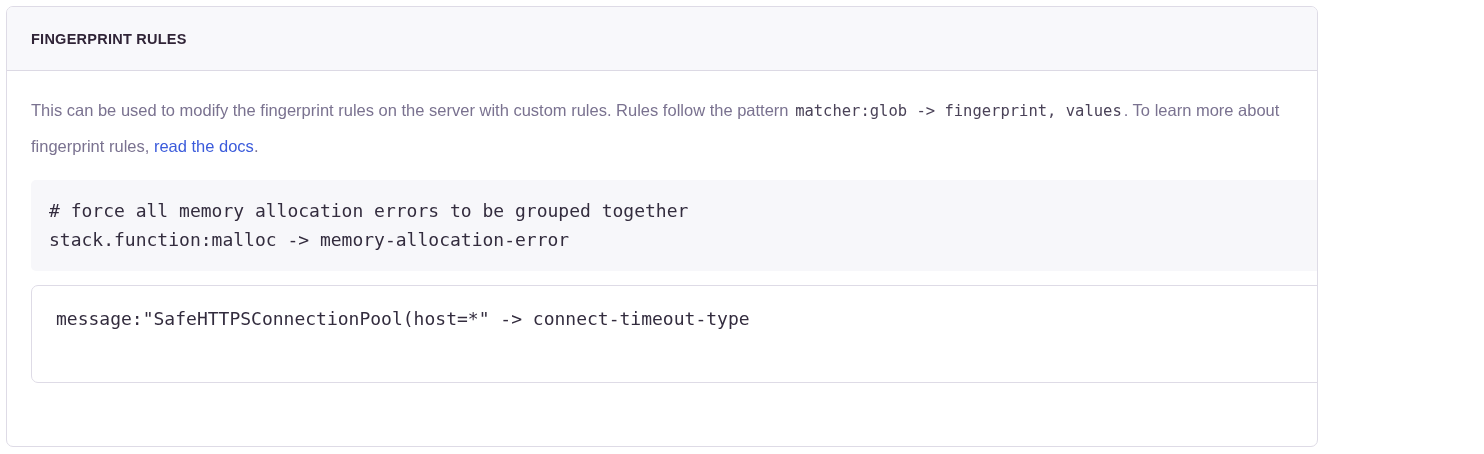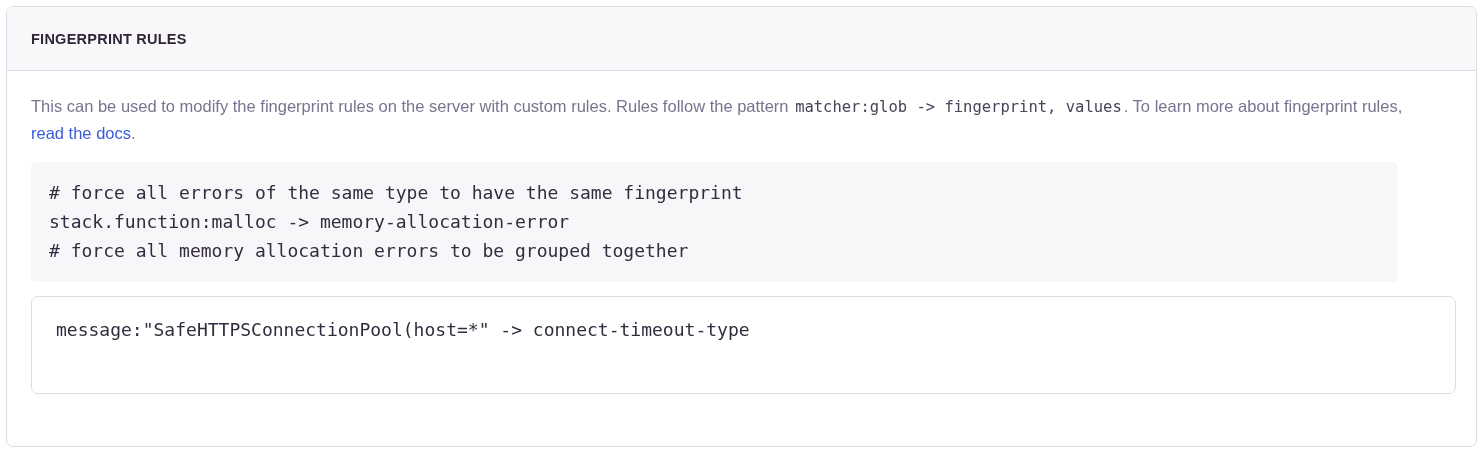--- a/index.html
+++ b/index.html
@@ -12,21 +12,21 @@
   }
   body {
     font-family: "Liberation Sans", sans-serif;
     -webkit-font-smoothing: antialiased;
   }
 
   .panel {
     position: absolute;
     left: 6px;
     top: 6px;
-    width: 1471px;
+    width: 1312px;
     height: 441px;
     box-sizing: border-box;
     background: #ffffff;
     border: 1px solid #dedbe6;
     border-radius: 7px;
     overflow: hidden;
   }
 
   .panel-header {
     height: 64px;
@@ -46,21 +46,21 @@
     text-transform: uppercase;
     white-space: nowrap;
   }
 
   .panel-body {
     padding: 22px 24px 0 24px;
   }
 
   .description {
     font-size: 16.5px;
-    line-height: 26px;
+    line-height: 35px;
     color: #7a7290;
     max-width: 1400px;
     margin: 0 0 16px 0;
   }
 
   .description .code-inline {
     font-family: "DejaVu Sans Mono", "Liberation Mono", monospace;
     font-size: 15.5px;
     color: #4a4258;
     padding: 0 2px;
@@ -117,21 +117,20 @@
 
   <div class="panel-header">
     <div class="panel-title">FINGERPRINT RULES</div>
   </div>
 
   <div class="panel-body">
 
     <p class="description"><span>This can be used to modify the fingerprint rules on the server with custom rules. Rules follow the pattern </span><span class="code-inline">matcher:glob -&gt; fingerprint, values</span><span>. To learn more about fingerprint rules, </span><a class="doc-link" href="#">read the docs</a><span>.</span></p>
 
     <div class="code-block">
-      <div class="code-line"># force all errors of the same type to have the same fingerprint</div>
+      <div class="code-line"># force all memory allocation errors to be grouped together</div>
       <div class="code-line">stack.function:malloc -&gt; memory-allocation-error</div>
-      <div class="code-line"># force all memory allocation errors to be grouped together</div>
     </div>
 
     <textarea class="rules-input" spellcheck="false" placeholder="matcher:glob -&gt; fingerprint, values" style="">message:"SafeHTTPSConnectionPool(host=*" -&gt; connect-timeout-type</textarea>
 
   </div>
 </div>
 
 </body></html>

